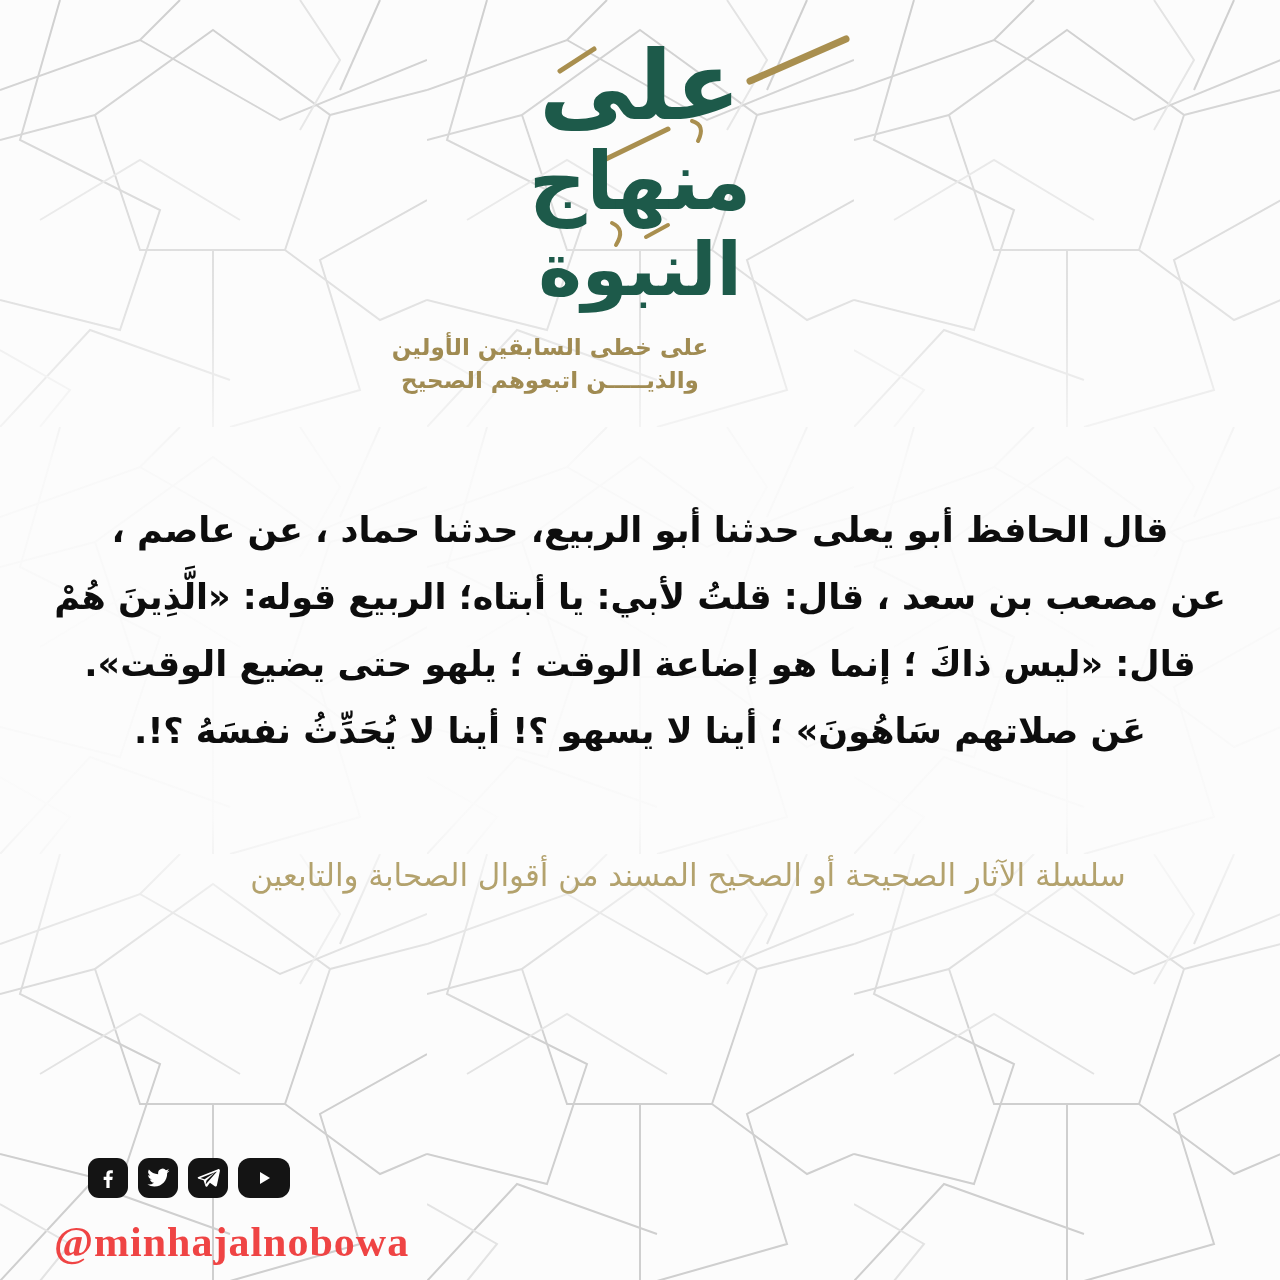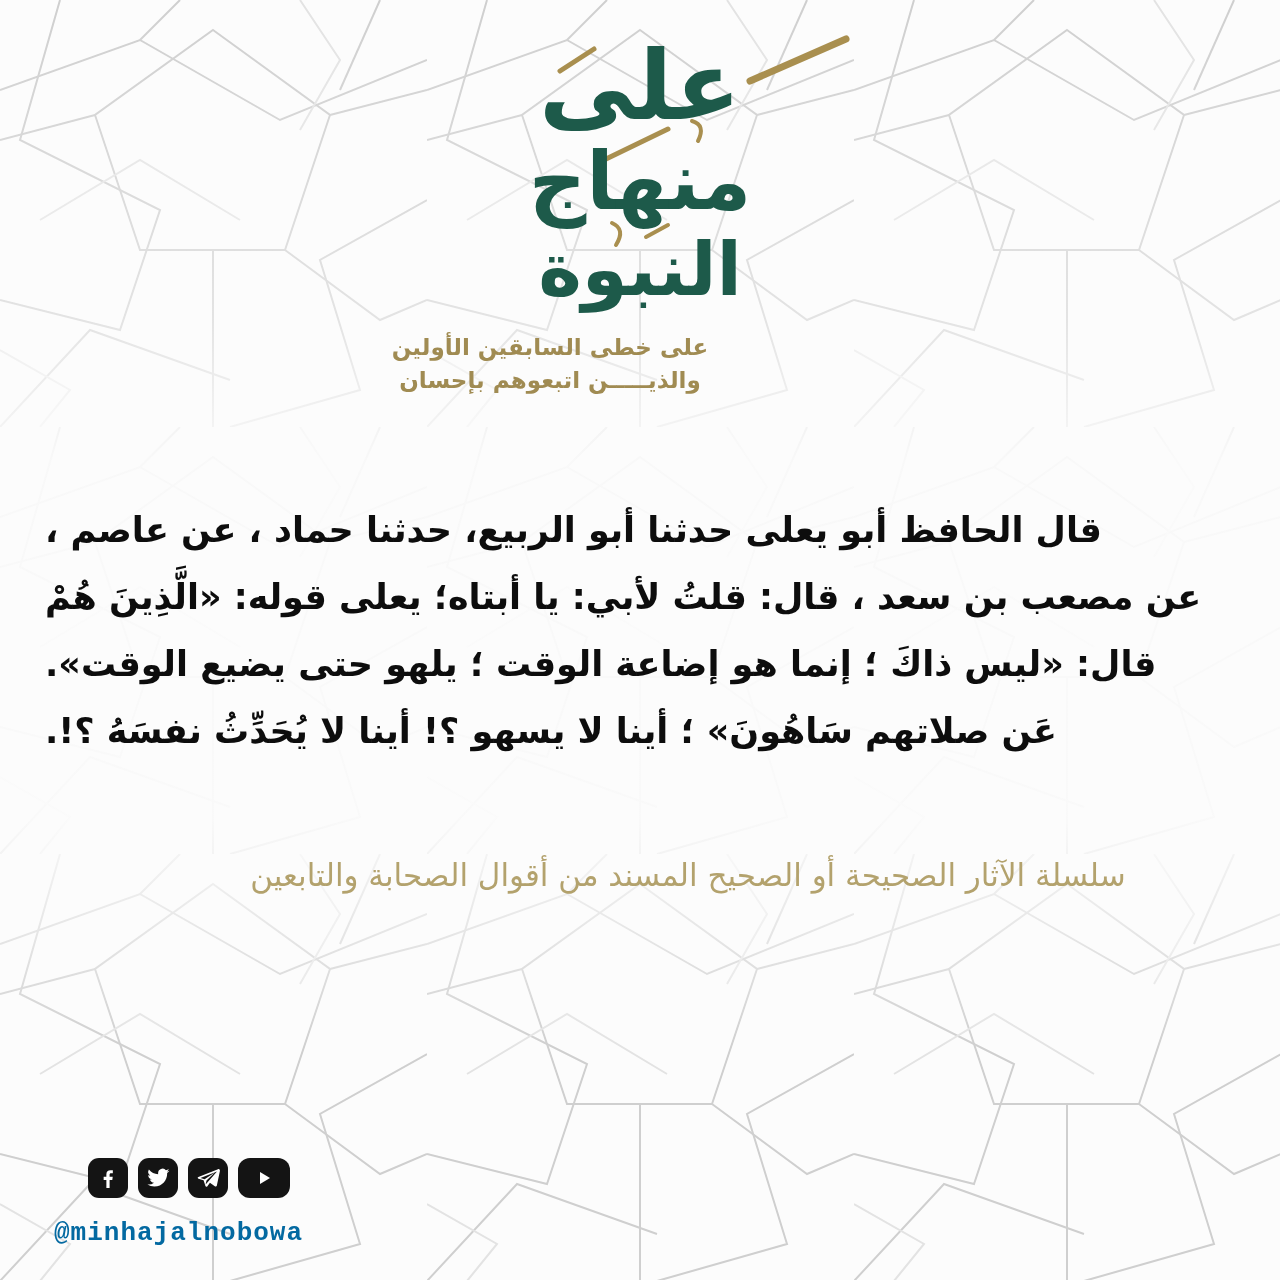--- a/index.html
+++ b/index.html
@@ -20,39 +20,39 @@
   }
   .logo-svg{position:absolute;left:410px;top:18px;width:460px;height:302px;}
   .logo-word{fill:#1d5a4a;font-weight:bold;font-family:"DejaVu Sans",sans-serif;}
   .gold-stroke{stroke:#a98f4f;stroke-linecap:round;fill:none;}
   .logo-tagline{
     position:absolute;top:331px;left:0;width:1100px;text-align:center;
     direction:rtl;color:#a08b52;font-size:23px;line-height:33px;font-weight:600;
     letter-spacing:.5px;
   }
   .hadith{
-    position:absolute;top:497px;left:45px;width:1190px;text-align:left;
+    position:absolute;top:497px;left:45px;width:1190px;text-align:center;
     direction:rtl;color:#0d0d0d;font-weight:bold;font-size:35px;line-height:67px;
   }
   .series-caption{
     position:absolute;top:853px;right:92px;width:1000px;text-align:center;
     direction:rtl;color:#b3a26d;font-size:31px;font-weight:normal;line-height:44px;
   }
   .social-bar{
     position:absolute;left:88px;top:1158px;display:flex;gap:10px;align-items:center;
   }
   .social-icon{
     width:40px;height:40px;background:#141414;border-radius:11px;
     display:flex;align-items:center;justify-content:center;
   }
   .social-icon.wide{width:52px;border-radius:12px;}
   .handle{
-    position:absolute;left:54px;top:1218px;color:#0369a1;
-    font-size:26px;font-weight:bold;letter-spacing:1px;
-    font-family:Liberation Mono, monospace;
+    position:absolute;left:54px;top:1218px;color:#ef4444;
+    font-size:42px;font-weight:bold;letter-spacing:1px;
+    font-family:Liberation Serif, serif;
   }
 </style>
 </head>
 <body>
 
 <div class="canvas">
 
   <svg class="pattern-svg" width="1280" height="1280" viewBox="0 0 1280 1280">
     <defs>
       <pattern id="geo" width="427" height="427" patternUnits="userSpaceOnUse">
@@ -88,26 +88,26 @@
     <path class="gold-stroke" stroke-width="4" d="M288 122 q8 -16 -6 -20"></path>
     <path class="gold-stroke" stroke-width="4" d="M206 226 q10 -16 -4 -22"></path>
     <path class="gold-stroke" stroke-width="4" d="M236 218 L258 206"></path>
     <text class="logo-word" x="230" y="100" font-size="96" text-anchor="middle" direction="rtl">على</text>
     <text class="logo-word" x="230" y="190" font-size="80" text-anchor="middle" direction="rtl">منهاج</text>
     <text class="logo-word" x="230" y="276" font-size="74" text-anchor="middle" direction="rtl">النبوة</text>
   </svg>
 
   <div class="logo-tagline" lang="ar">
     <div>على خطى السابقين الأولين</div>
-    <div>والذيـــــن اتبعوهم بإحسان</div>
+    <div>والذيـــــن اتبعوهم الصحيح</div>
   </div>
 
   <div class="hadith" lang="ar">
     <div>قال الحافظ أبو يعلى حدثنا أبو الربيع، حدثنا حماد ، عن عاصم ،</div>
-    <div>عن مصعب بن سعد ، قال: قلتُ لأبي: يا أبتاه؛ يعلى قوله: «الَّذِينَ هُمْ</div>
+    <div>عن مصعب بن سعد ، قال: قلتُ لأبي: يا أبتاه؛ الربيع قوله: «الَّذِينَ هُمْ</div>
     <div>قال: «ليس ذاكَ ؛ إنما هو إضاعة الوقت ؛ يلهو حتى يضيع الوقت».</div>
     <div>عَن صلاتهم سَاهُونَ» ؛ أينا لا يسهو ؟! أينا لا يُحَدِّثُ نفسَهُ ؟!.</div>
   </div>
 
   <div class="series-caption" lang="ar">سلسلة الآثار الصحيحة أو الصحيح المسند من أقوال الصحابة والتابعين</div>
 
   <div class="social-bar">
     <div class="social-icon">
       <svg width="24" height="24" viewBox="0 0 24 24">
         <path fill="#ffffff" d="M13.6 22v-8.1h2.72l.41-3.16h-3.13V8.73c0-.91.25-1.53 1.56-1.53h1.67V4.37c-.29-.04-1.28-.12-2.43-.12-2.4 0-4.05 1.47-4.05 4.16v2.33H7.65v3.16h2.73V22h3.22z"></path>

